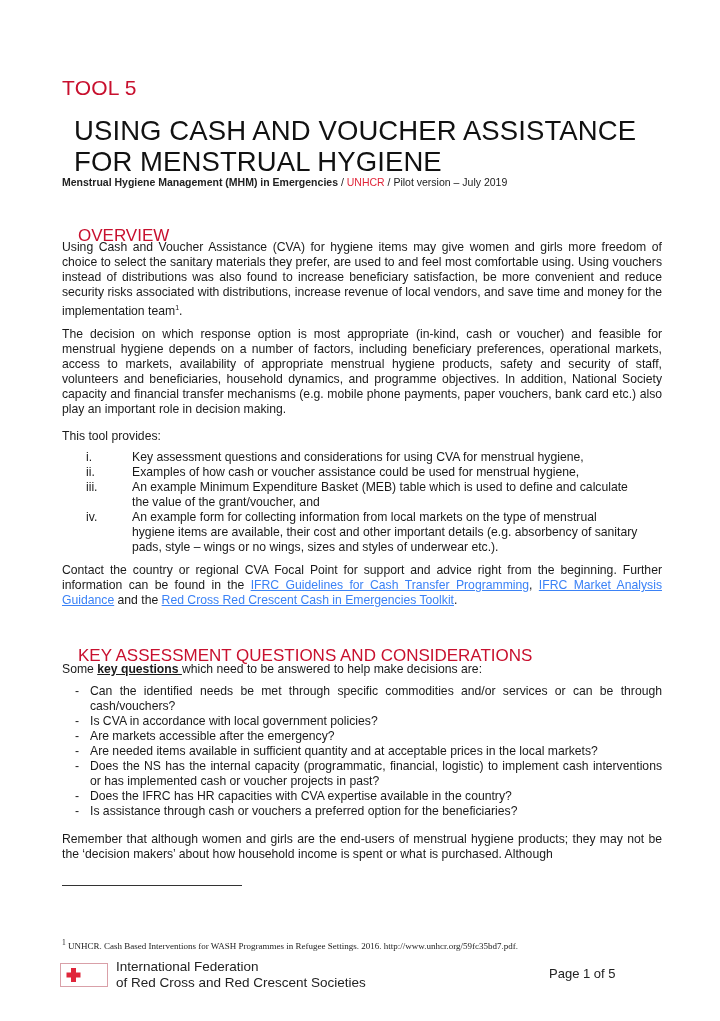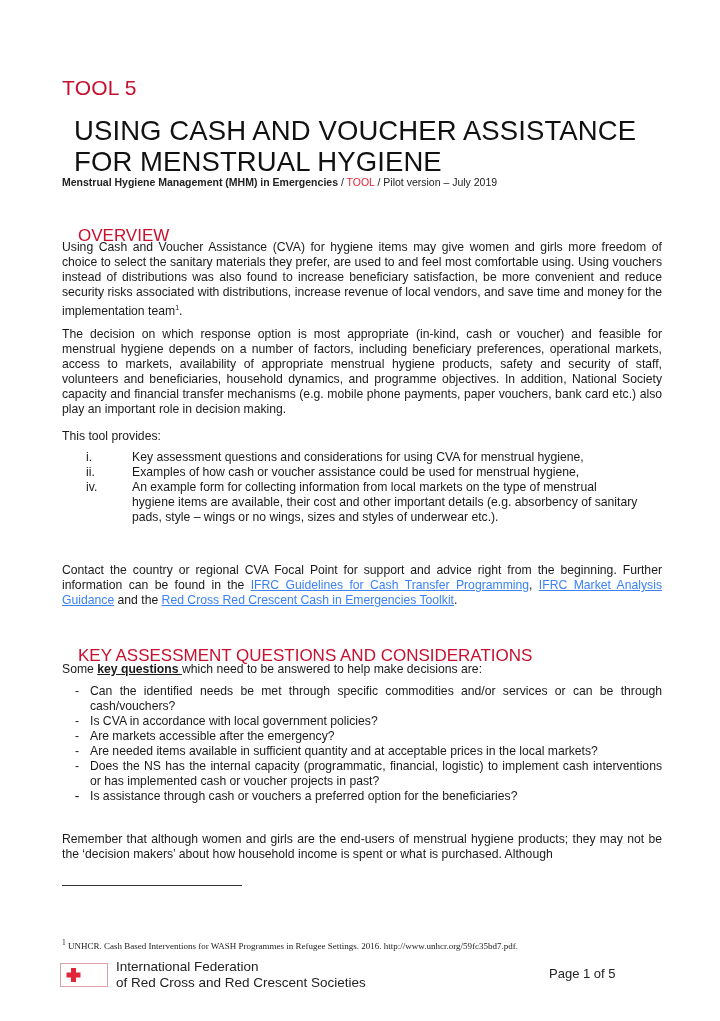--- a/index.html
+++ b/index.html
@@ -73,56 +73,57 @@
 <div class="page">
 
   <div class="tool-label">TOOL 5</div>
 
   <h1 class="title">
     <span>USING CASH AND VOUCHER ASSISTANCE</span><br>
     <span>FOR MENSTRUAL HYGIENE</span>
   </h1>
 
   <div class="subtitle">
-    <span>Menstrual Hygiene Management (MHM) in Emergencies</span><span class="sep"> / </span><span class="org">TOOL</span><span class="sep"> / </span><span class="ver">Pilot version – July 2019</span>
+    <span>Menstrual Hygiene Management (MHM) in Emergencies</span><span class="sep"> / </span><span class="org">UNHCR</span><span class="sep"> / </span><span class="ver">Pilot version – July 2019</span>
   </div>
 
   <h2 class="h2" style="top:218px;">OVERVIEW</h2>
 
   <p class="para" style="top:240px;">
     <span>Using Cash and Voucher Assistance (CVA) for hygiene items may give women and girls more freedom of choice to select the sanitary materials they prefer, are used to and feel most comfortable using. Using vouchers instead of distributions was also found to increase beneficiary satisfaction, be more convenient and reduce security risks associated with distributions, increase revenue of local vendors, and save time and money for the implementation team</span><sup>1</sup><span>.</span>
   </p>
 
   <p class="para" style="top:327px;">The decision on which response option is most appropriate (in-kind, cash or voucher) and feasible for menstrual hygiene depends on a number of factors, including beneficiary preferences, operational markets, access to markets, availability of appropriate menstrual hygiene products, safety and security of staff, volunteers and beneficiaries, household dynamics, and programme objectives. In addition, National Society capacity and financial transfer mechanisms (e.g. mobile phone payments, paper vouchers, bank card etc.) also play an important role in decision making.</p>
 
   <p class="para" style="top:429px;">This tool provides:</p>
 
   <ol class="roman" style="top:450px;">
     <li><span class="num">i.</span><span>Key assessment questions and considerations for using CVA for menstrual hygiene,</span></li>
     <li><span class="num">ii.</span><span>Examples of how cash or voucher assistance could be used for menstrual hygiene,</span></li>
+    <li><span class="num">iii.</span><span>An example Minimum Expenditure Basket (MEB) table which is used to define and calculate the value of the grant/voucher, and</span></li>
     <li><span class="num">iv.</span><span>An example form for collecting information from local markets on the type of menstrual hygiene items are available, their cost and other important details (e.g. absorbency of sanitary pads, style – wings or no wings, sizes and styles of underwear etc.).</span></li>
   </ol>
 
   <p class="para" style="top:563px;">
     <span>Contact the country or regional CVA Focal Point for support and advice right from the beginning. Further information can be found in the </span><a class="link" href="#">IFRC Guidelines for Cash Transfer Programming</a><span>, </span><a class="link" href="#">IFRC Market Analysis Guidance</a><span> and the </span><a class="link" href="#">Red Cross Red Crescent Cash in Emergencies Toolkit</a><span>.</span>
   </p>
 
   <h2 class="h2" style="top:638px;">KEY ASSESSMENT QUESTIONS AND CONSIDERATIONS</h2>
 
   <p class="para" style="top:662px;">
     <span>Some </span><span class="ul-bold">key questions </span><span>which need to be answered to help make decisions are:</span>
   </p>
 
   <ul class="dash-list" style="top:684px;">
     <li><span class="dash">-</span><span>Can the identified needs be met through specific commodities and/or services or can be through cash/vouchers?</span></li>
     <li><span class="dash">-</span><span>Is CVA in accordance with local government policies?</span></li>
     <li><span class="dash">-</span><span>Are markets accessible after the emergency?</span></li>
     <li><span class="dash">-</span><span>Are needed items available in sufficient quantity and at acceptable prices in the local markets?</span></li>
     <li><span class="dash">-</span><span>Does the NS has the internal capacity (programmatic, financial, logistic) to implement cash interventions or has implemented cash or voucher projects in past?</span></li>
-    <li><span class="dash">-</span></li>
+    <li><span class="dash">-</span><span>Does the IFRC has HR capacities with CVA expertise available in the country?</span></li>
     <li><span class="dash">-</span><span>Is assistance through cash or vouchers a preferred option for the beneficiaries?</span></li>
   </ul>
 
   <p class="para" style="top:832px;">Remember that although women and girls are the end-users of menstrual hygiene products; they may not be the ‘decision makers’ about how household income is spent or what is purchased. Although</p>
 
   <div class="fn-rule"></div>
 
   <div class="footnote">
     <sup>1</sup><span> UNHCR. Cash Based Interventions for WASH Programmes in Refugee Settings. 2016. http://www.unhcr.org/59fc35bd7.pdf.</span>
   </div>

